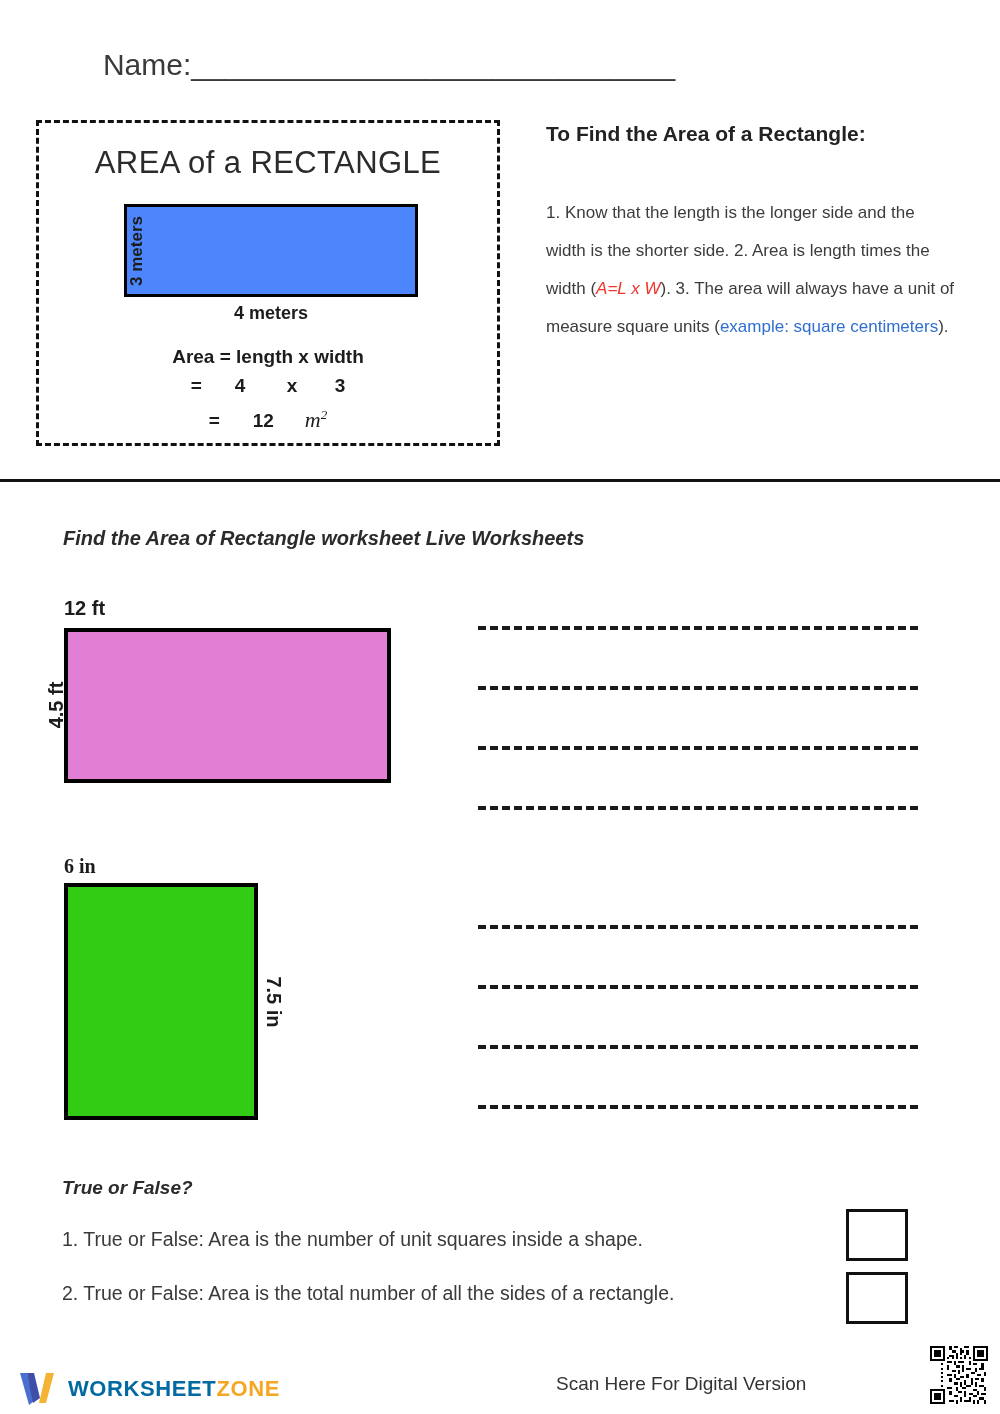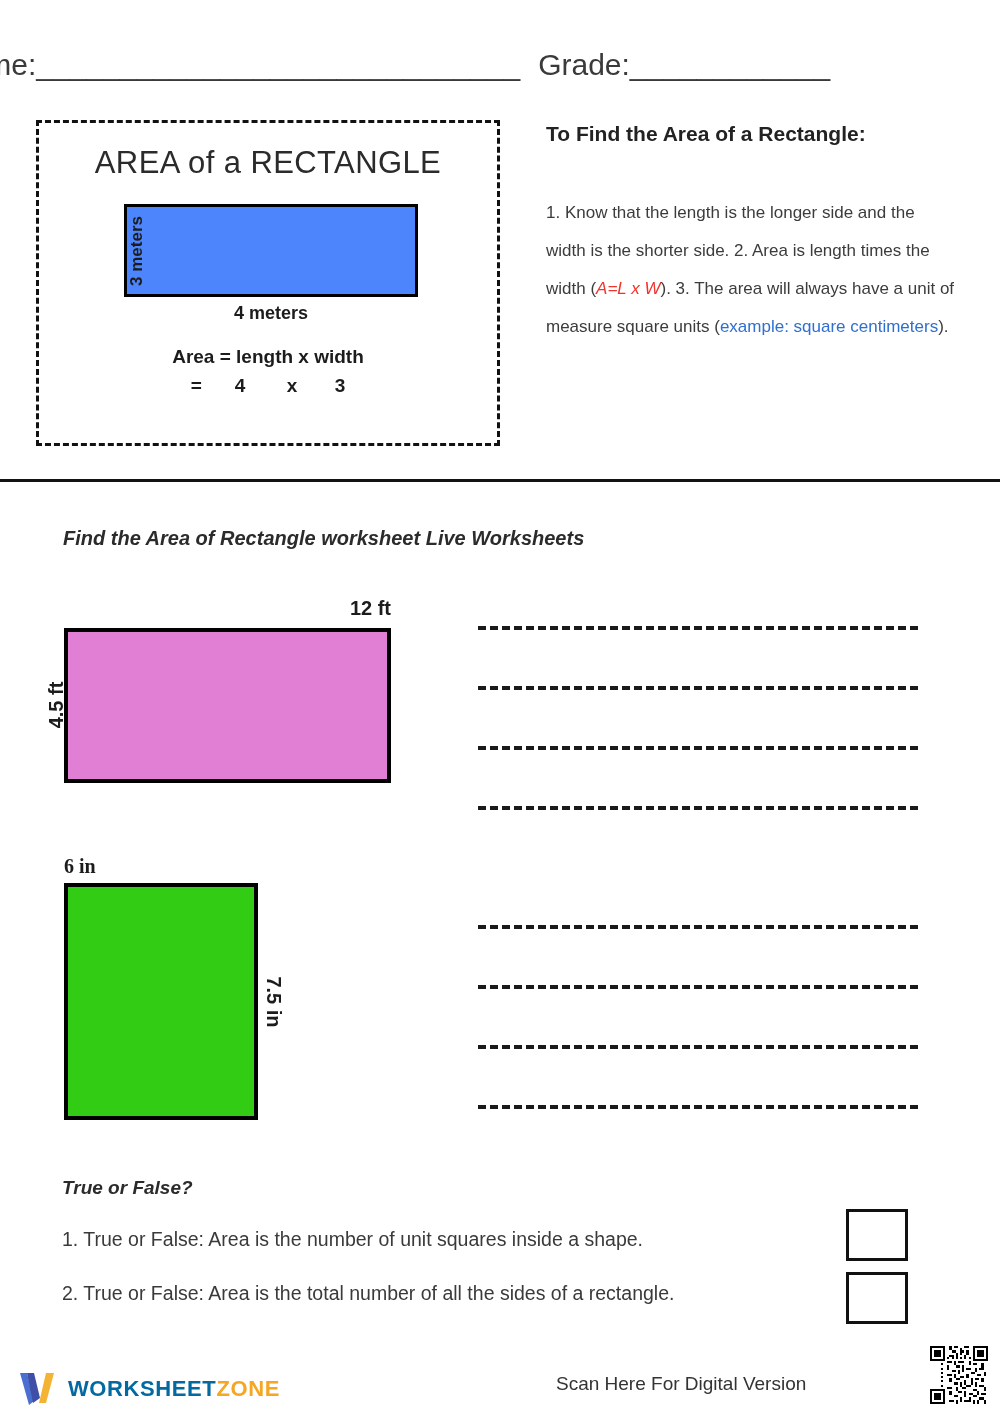--- a/index.html
+++ b/index.html
@@ -166,21 +166,21 @@
     height: 155px;
     background: #e07fd4;
     border: 4px solid #000000;
     box-sizing: border-box;
   }
   .pink-top-label {
     position: absolute;
     left: 64px;
     top: 597px;
     width: 327px;
-    text-align: right;
+    text-align: left;
     font-size: 20px;
     font-weight: bold;
     color: #1c1c1c;
   }
   .pink-left-label {
     position: absolute;
     left: 6px;
     top: 655px;
     width: 100px;
     height: 100px;
@@ -317,34 +317,36 @@
     width: 62px;
     height: 62px;
     background: #ffffff;
   }
 </style>
 </head>
 <body>
 
 <div class="name-row">
   <span class="fld"><span>Name:</span><span>_____________________________</span></span>
-  <span class="fld"><span>Grade:</span><span>____________</span></span>
 </div>
 
 <div class="example-box">
   <div class="example-title">AREA of a RECTANGLE</div>
 
   <div class="blue-rect"></div>
   <div class="blue-side-label">3 meters</div>
   <div class="blue-bottom-label">4 meters</div>
 
   <div class="formula-block">
     <span class="frow">Area = length x width</span>
     <span class="frow">
       <span class="eq">=</span><span class="v1">4</span><span class="op">x</span><span class="v2">3</span>
+    </span>
+    <span class="frow">
+      <span class="eq">=</span><span class="v1">12</span><span class="unit-italic"><span>m</span><sup>2</sup></span>
     </span>
   </div>
 </div>
 
 <div class="instructions">
   <div class="instr-title">To Find the Area of a Rectangle:</div>
   <div class="instr-body">
     <span>1. Know that the length is the longer side and the width is the shorter side.</span>
     <span>2. Area is length times the width (</span><span class="red">A=L x W</span><span>).</span>
     <span>3. The area will always have a unit of measure square units (</span><span class="blue-link">example: square centimeters</span><span>).</span>

